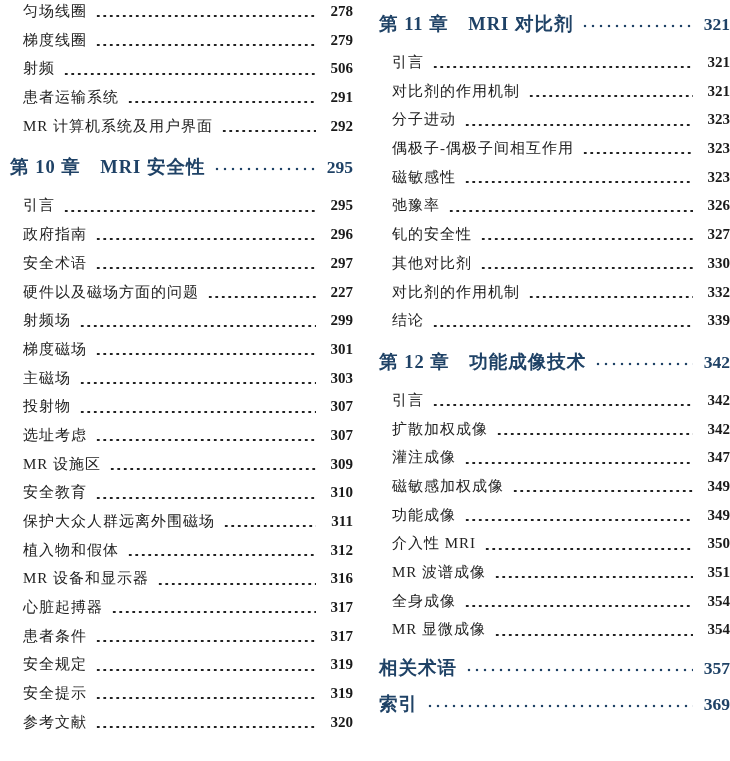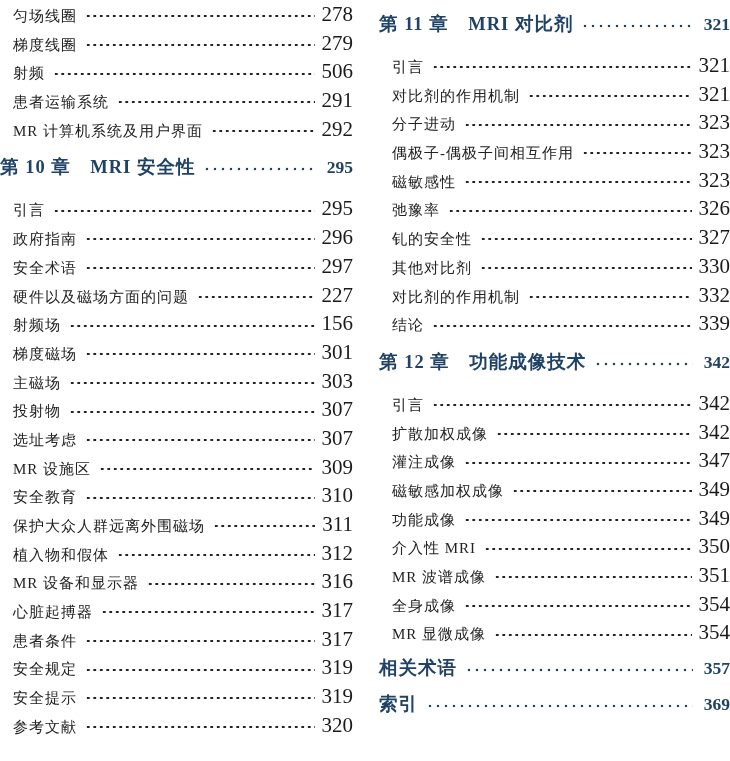--- a/index.html
+++ b/index.html
@@ -12,21 +12,21 @@
     width: 730px;
     height: 761px;
     background: #ffffff;
     display: flex;
     box-sizing: border-box;
     overflow: hidden;
   }
   .toc-column {
     width: 365px;
     box-sizing: border-box;
-    padding: 2px 12px 0 0;
+    padding: 2px 12px 0 10px;
   }
   .toc-column.right {
     padding: 2px 0 0 14px;
   }
   .toc-row {
     display: flex;
     align-items: baseline;
     white-space: nowrap;
   }
   .toc-row.section {
@@ -62,22 +62,23 @@
     background-position: left center;
   }
   .toc-row.chapter .dot-leader {
     background-image: radial-gradient(circle, currentColor 1.4px, transparent 1.6px);
     background-size: 8px 6px;
   }
   .toc-page {
     flex: 0 0 auto;
     min-width: 30px;
     text-align: right;
-    font-size: 21px;
+    font-size: 15px;
     color: #1a1a1a;
+    font-weight: bold;
   }
   .toc-row.chapter .toc-page {
     color: #1f4266;
     font-size: 17.5px;
     font-weight: bold;
   }
 </style>
 </head>
 <body>
 
@@ -129,21 +130,21 @@
         <span class="toc-page">297</span>
       </div>
       <div class="toc-row section">
         <span class="toc-label">硬件以及磁场方面的问题</span>
         <span class="dot-leader"></span>
         <span class="toc-page">227</span>
       </div>
       <div class="toc-row section">
         <span class="toc-label">射频场</span>
         <span class="dot-leader"></span>
-        <span class="toc-page">156</span>
+        <span class="toc-page">299</span>
       </div>
       <div class="toc-row section">
         <span class="toc-label">梯度磁场</span>
         <span class="dot-leader"></span>
         <span class="toc-page">301</span>
       </div>
       <div class="toc-row section">
         <span class="toc-label">主磁场</span>
         <span class="dot-leader"></span>
         <span class="toc-page">303</span>

